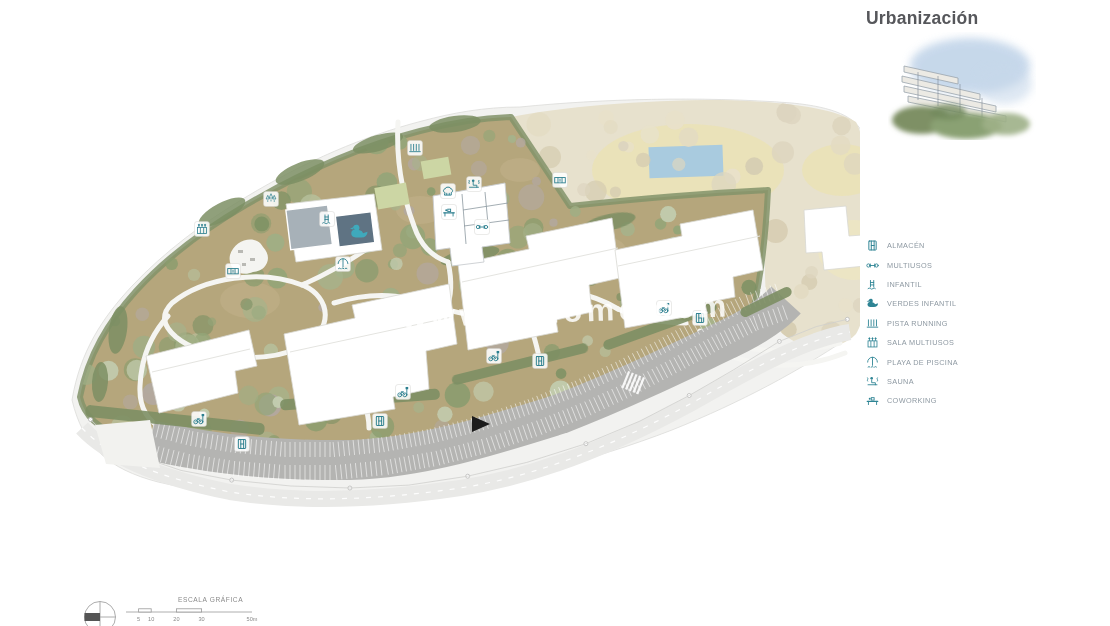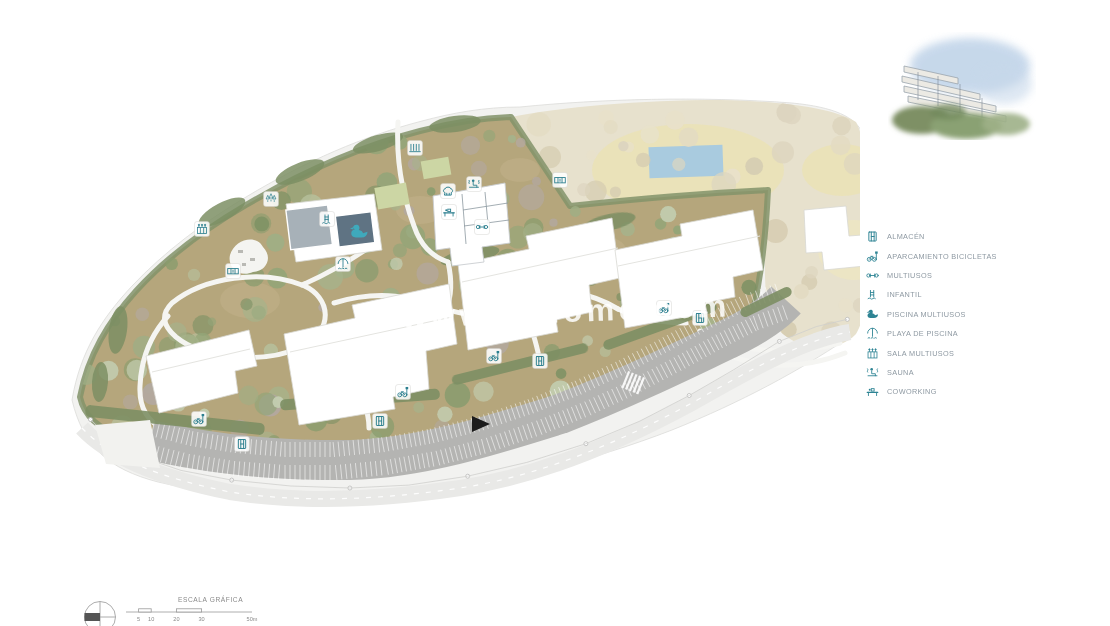--- a/index.html
+++ b/index.html
@@ -5,21 +5,21 @@
   html,body{margin:0;padding:0;background:#fff;}
   #stage{position:relative;width:1110px;height:626px;background:#ffffff;overflow:hidden;
          font-family:"Liberation Sans", sans-serif;}
   #plan-svg{position:absolute;left:0;top:0;}
   .watermark{position:absolute;left:402px;top:294px;font-weight:bold;font-size:31px;
              letter-spacing:4.5px;color:rgba(255,255,255,.85);transform:rotate(-2deg);
              white-space:nowrap;pointer-events:none;}
   .panel{position:absolute;left:860px;top:0;width:250px;height:626px;background:#fff;}
   .panel h1{margin:8px 0 0 6px;font-size:17.5px;color:#56575b;letter-spacing:.2px;}
   .render{position:absolute;left:28px;top:32px;width:148px;height:108px;}
-  .legend{position:absolute;left:6px;top:227px;display:grid;grid-auto-rows:19.4px;}
+  .legend{position:absolute;left:6px;top:236px;display:grid;grid-auto-rows:19.4px;}
   .lrow{display:flex;align-items:center;gap:8px;}
   .licon{width:13px;height:13px;color:#2e8494;flex:0 0 13px;}
   .lrow span{font-size:7.3px;color:#8e99a2;letter-spacing:.35px;}
   .scalebar{position:absolute;left:78px;top:588px;}
 </style>
 </head>
 <body>
 
 <div id="stage">
 
@@ -832,20 +832,21 @@
           <rect x="692.5" y="310.5" width="15" height="15" rx="2.5" fill="#ffffff" opacity="0.88" stroke="#d0d0cc" stroke-width="0.5"></rect>
           <use href="#ic-almacen" x="693.5" y="311.5" width="13" height="13" color="#2c7f8f"></use>
         </g>
       </g>
   <polygon points="472,416 490,424 472,432" fill="#1c1c1c"></polygon>
 </svg>
 
 <div class="watermark">www.orhome.com</div>
 
 <div class="panel">
+  <h1>Urbanización</h1>
 
   <div class="render">
     <svg width="148" height="108" viewBox="0 0 148 108">
       <defs>
         <filter id="soft">
               <feGaussianBlur stdDeviation="4"></feGaussianBlur>
             </filter>
         <filter id="soft2">
               <feGaussianBlur stdDeviation="2.5"></feGaussianBlur>
             </filter>
@@ -875,53 +876,53 @@
 
   <div class="legend">
     <div class="lrow">
           <svg class="licon" viewBox="0 0 16 16">
             <use href="#ic-almacen"></use>
           </svg>
           <span>ALMACÉN</span>
         </div>
     <div class="lrow">
           <svg class="licon" viewBox="0 0 16 16">
-            <use href="#ic-bicicletas"></use>
-          </svg>
-          <span>APARCAMIENTO BICICLETAS</span>
-        </div>
-    <div class="lrow">
-          <svg class="licon" viewBox="0 0 16 16">
             <use href="#ic-gimnasio"></use>
           </svg>
           <span>MULTIUSOS</span>
         </div>
     <div class="lrow">
           <svg class="licon" viewBox="0 0 16 16">
             <use href="#ic-piscina"></use>
           </svg>
           <span>INFANTIL</span>
         </div>
     <div class="lrow">
           <svg class="licon" viewBox="0 0 16 16">
             <use href="#ic-piscina-infantil"></use>
           </svg>
-          <span>PISCINA MULTIUSOS</span>
+          <span>VERDES INFANTIL</span>
+        </div>
+    <div class="lrow">
+          <svg class="licon" viewBox="0 0 16 16">
+            <use href="#ic-pista-running"></use>
+          </svg>
+          <span>PISTA RUNNING</span>
+        </div>
+    <div class="lrow">
+          <svg class="licon" viewBox="0 0 16 16">
+            <use href="#ic-sala-multiusos"></use>
+          </svg>
+          <span>SALA MULTIUSOS</span>
         </div>
     <div class="lrow">
           <svg class="licon" viewBox="0 0 16 16">
             <use href="#ic-playa-piscina"></use>
           </svg>
           <span>PLAYA DE PISCINA</span>
-        </div>
-    <div class="lrow">
-          <svg class="licon" viewBox="0 0 16 16">
-            <use href="#ic-sala-multiusos"></use>
-          </svg>
-          <span>SALA MULTIUSOS</span>
         </div>
     <div class="lrow">
           <svg class="licon" viewBox="0 0 16 16">
             <use href="#ic-sauna"></use>
           </svg>
           <span>SAUNA</span>
         </div>
     <div class="lrow">
           <svg class="licon" viewBox="0 0 16 16">
             <use href="#ic-coworking"></use>

